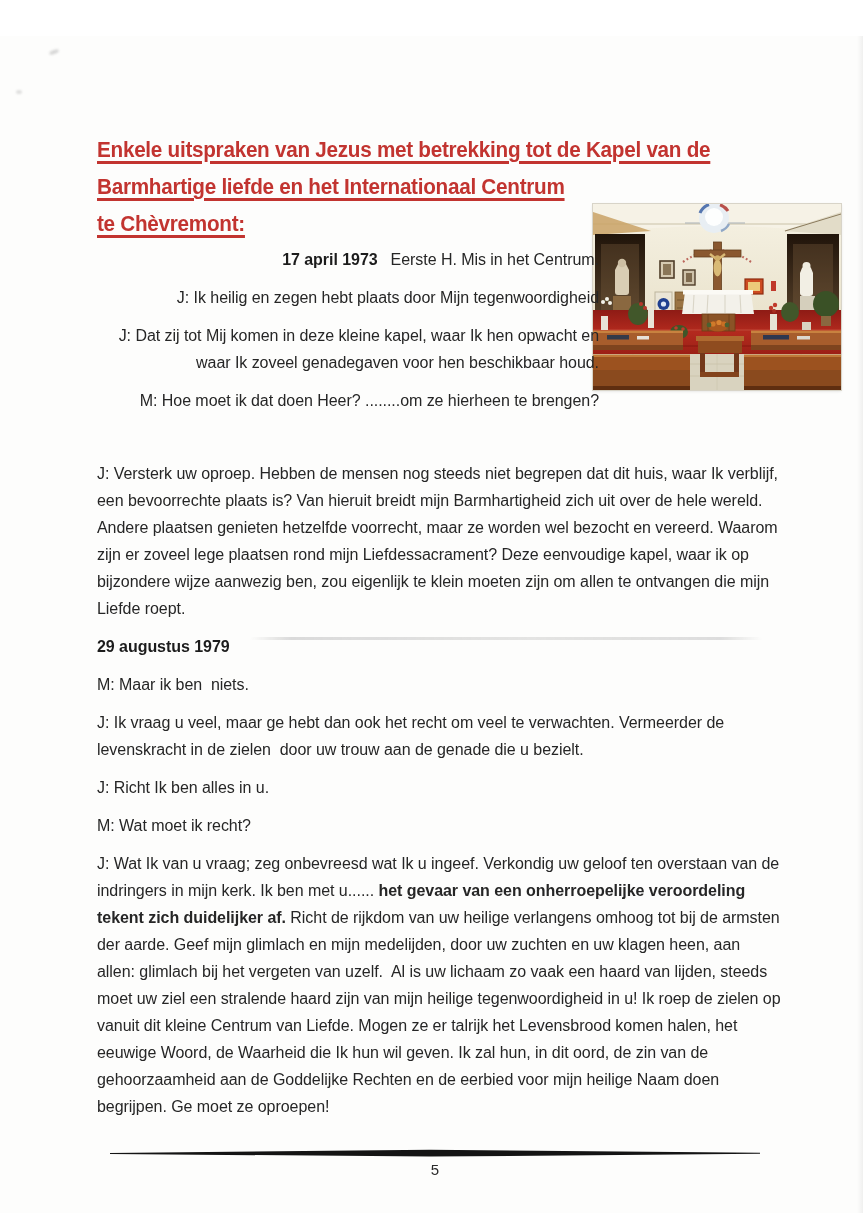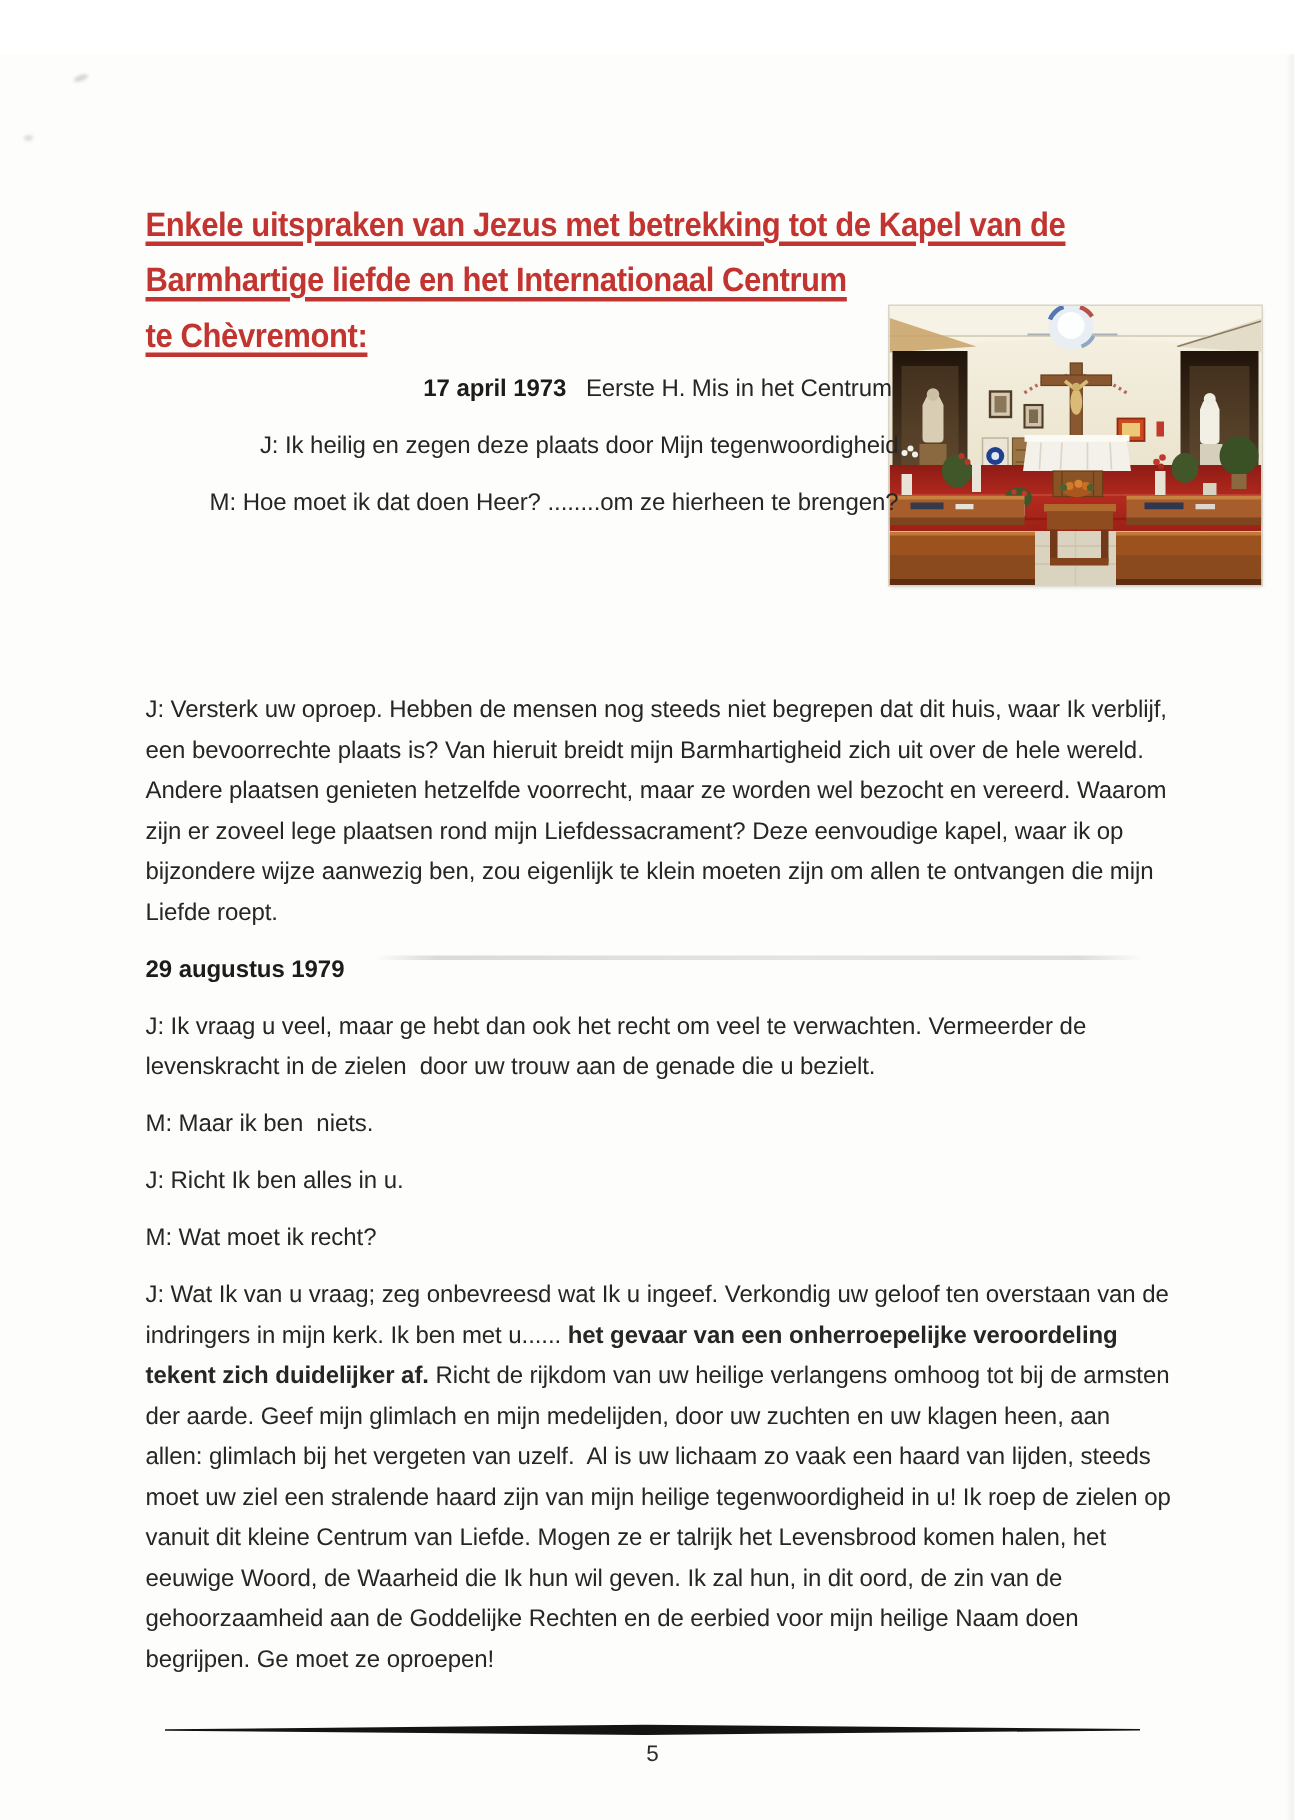--- a/index.html
+++ b/index.html
@@ -172,31 +172,32 @@
       <rect x="103" y="132" width="48" height="5" fill="#b06a30"></rect>
       <rect x="105" y="137" width="44" height="12" fill="#8f4c1f"></rect>
       <rect x="107" y="149" width="5" height="22" fill="#73381a"></rect>
       <rect x="141" y="149" width="5" height="22" fill="#73381a"></rect>
       <rect x="107" y="168" width="39" height="5" fill="#83431c"></rect>
     </svg>
   </div>
 
   <div class="col narrow">
     <p class="dateline"><b>17 april 1973</b><span class="after-date">Eerste H. Mis in het Centrum.</span></p>
-    <p>J: Ik heilig en zegen deze plaats door Mijn tegenwoordigheid</p>
+    <p>J: Ik heilig en zegen hebt plaats door Mijn tegenwoordigheid</p>
+    <p>J: Dat zij tot Mij komen in deze kleine kapel, waar Ik hen opwacht en waar Ik zoveel genadegaven voor hen beschikbaar houd.</p>
     <p>M: Hoe moet ik dat doen Heer? ........om ze hierheen te brengen?</p>
   </div>
 
   <div class="scanline"></div>
 
   <div class="col wide">
     <p>J: Versterk uw oproep. Hebben de mensen nog steeds niet begrepen dat dit huis, waar Ik verblijf, een bevoorrechte plaats is? Van hieruit breidt mijn Barmhartigheid zich uit over de hele wereld. Andere plaatsen genieten hetzelfde voorrecht, maar ze worden wel bezocht en vereerd. Waarom zijn er zoveel lege plaatsen rond mijn Liefdessacrament? Deze eenvoudige kapel, waar ik op bijzondere wijze aanwezig ben, zou eigenlijk te klein moeten zijn om allen te ontvangen die mijn Liefde roept.</p>
     <p class="date">29 augustus 1979</p>
+    <p>M: Maar ik ben  niets.</p>
     <p>J: Ik vraag u veel, maar ge hebt dan ook het recht om veel te verwachten. Vermeerder de levenskracht in de zielen  door uw trouw aan de genade die u bezielt.</p>
-    <p>M: Maar ik ben  niets.</p>
     <p>J: Richt Ik ben alles in u.</p>
     <p>M: Wat moet ik recht?</p>
     <p><span>J: Wat Ik van u vraag; zeg onbevreesd wat Ik u ingeef. Verkondig uw geloof ten overstaan van de indringers in mijn kerk. Ik ben met u...... </span><b>het gevaar van een onherroepelijke veroordeling tekent zich duidelijker af.</b><span> Richt de rijkdom van uw heilige verlangens omhoog tot bij de armsten der aarde. Geef mijn glimlach en mijn medelijden, door uw zuchten en uw klagen heen, aan allen: glimlach bij het vergeten van uzelf.  Al is uw lichaam zo vaak een haard van lijden, steeds moet uw ziel een stralende haard zijn van mijn heilige tegenwoordigheid in u! Ik roep de zielen op vanuit dit kleine Centrum van Liefde. Mogen ze er talrijk het Levensbrood komen halen, het eeuwige Woord, de Waarheid die Ik hun wil geven. Ik zal hun, in dit oord, de zin van de gehoorzaamheid aan de Goddelijke Rechten en de eerbied voor mijn heilige Naam doen begrijpen. Ge moet ze oproepen!</span></p>
   </div>
 
   <div class="footer">
     <svg class="rule" viewBox="0 0 650 9" xmlns="http://www.w3.org/2000/svg">
       <path d="M0,3.9 L320,0.8 L650,3.7 L650,4.7 L320,7.6 L0,4.9 Z" fill="#141414"></path>
     </svg>
     <div class="pagenum">5</div>

